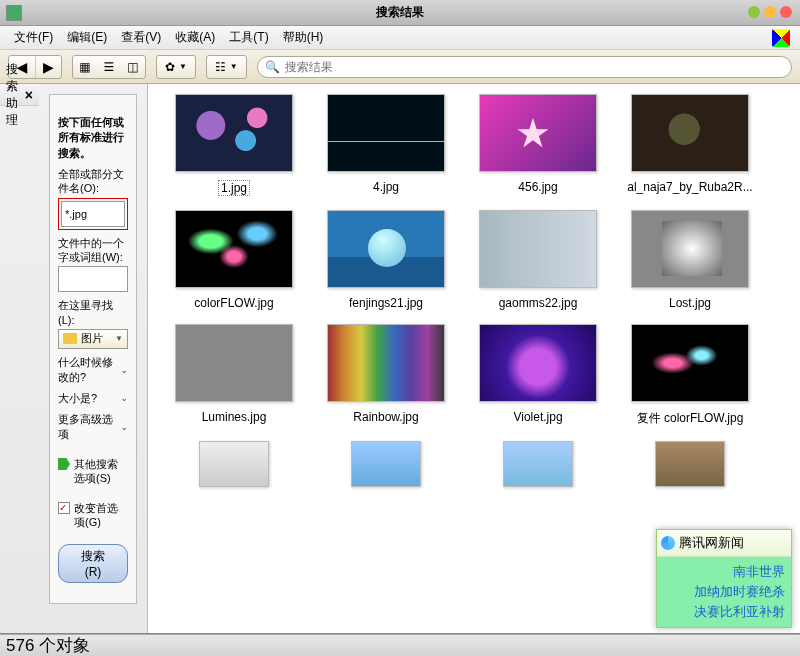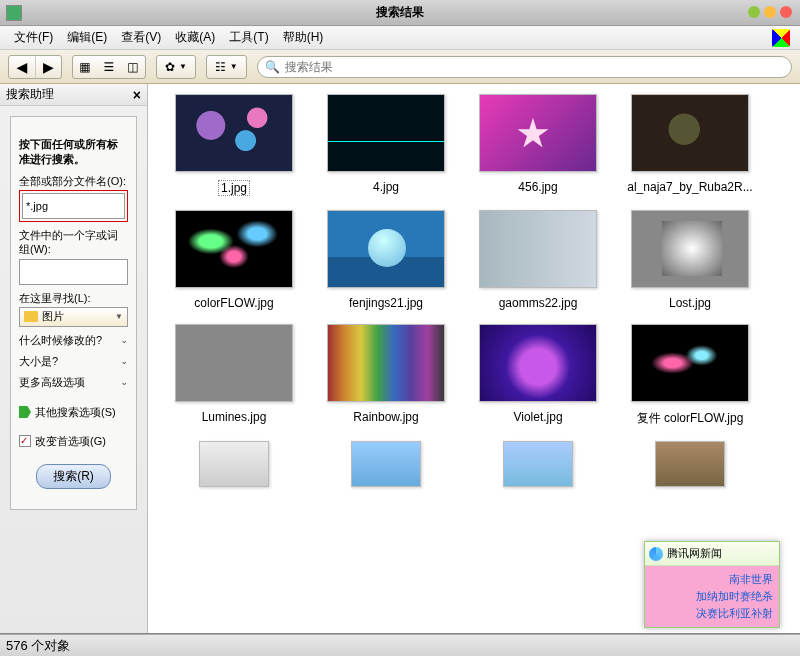--- a/index.html
+++ b/index.html
@@ -22,21 +22,21 @@
 .nav-btns { display: flex; border: 1px solid #aa9; border-radius: 3px; background: linear-gradient(#fff, #eee8d8); height: 24px; }
 .nav-btn { width: 26px; display: flex; align-items: center; justify-content: center; font-size: 14px; }
 .nav-btn + .nav-btn { border-left: 1px solid #ccc; }
 .view-btns { display: flex; border: 1px solid #aa9; border-radius: 3px; background: linear-gradient(#fff, #eee8d8); height: 24px; }
 .view-btn { width: 24px; display: flex; align-items: center; justify-content: center; }
 .tool-btn { border: 1px solid #aa9; border-radius: 3px; background: linear-gradient(#fff, #eee8d8); height: 24px; padding: 0 8px; display: flex; align-items: center; gap: 4px; }
 .search-box { flex: 1; height: 22px; border: 1px solid #aa9; border-radius: 11px; background: #fff; display: flex; align-items: center; padding: 0 8px; gap: 4px; }
 .search-box input { border: none; outline: none; flex: 1; font-size: 12px; color: #999; }
 
 .main { display: flex; height: calc(656px - 26px - 24px - 34px - 22px); border-bottom:1px solid #888; }
-.sidebar { width: 148px; background: linear-gradient(#f0f0f0, #e8e8e8); border-right: 1px solid #bbb; display: flex; flex-direction: column; }
+.sidebar { width: 148px; background: linear-gradient(#f0f0f0, #e8e8e8); border-right: 1px solid #bbb; display: flex; flex-direction: row; }
 .sidebar-title { height: 22px; display: flex; align-items: center; justify-content: space-between; padding: 0 6px; font-size: 12px; background: linear-gradient(#f6f6f6,#e4e4e4); border-bottom:1px solid #ccc;}
 .close-x { font-size: 14px; font-weight: bold; cursor: pointer; }
 .side-panel { padding: 10px; }
 .panel-box { border: 1px solid #bbb; background: #f8f8f6; padding: 20px 8px; font-size: 11px; }
 .panel-box b { font-weight: bold; display: block; margin-bottom: 6px; line-height: 1.4; }
 .lbl { display: block; margin: 6px 0 2px; line-height: 1.3; }
 .inp { width: 100%; border: 1px solid #999; padding: 2px 3px; font-size: 11px; height: 26px; }
 .filename-box { border: 1px solid #d00; padding: 2px; margin: 2px 0; }
 .filename-box .inp { border: 1px solid #999; }
 .sel { width: 100%; border: 1px solid #999; background: linear-gradient(#fff,#f4ecd0); height: 20px; display: flex; align-items: center; padding: 0 4px; gap: 4px; font-size: 11px; position: relative; }
@@ -51,23 +51,23 @@
 .search-btn-wrap { text-align: center; margin-top: 4px; }
 .search-btn { border: 1px solid #6a8ab8; border-radius: 11px; padding: 3px 16px; background: linear-gradient(#e8f0fb,#b8cce8); font-size: 12px; cursor: pointer; }
 
 .content { flex: 1; background: #fff; overflow: auto; padding: 10px 10px 0 10px; }
 .grid { display: flex; flex-wrap: wrap; gap: 0; }
 .thumb { width: 152px; display: flex; flex-direction: column; align-items: center; margin-bottom: 14px; }
 .thumb-img { width: 118px; height: 78px; border: 1px solid #bbb; background: #888; box-shadow: 1px 1px 3px rgba(0,0,0,.2); }
 .thumb-label { margin-top: 8px; font-size: 12px; text-align: center; max-width: 140px; white-space: nowrap; overflow: hidden; text-overflow: ellipsis; }
 .sel-label { border: 1px dotted #888; padding: 0 2px; }
 
-.statusbar { height: 22px; background: linear-gradient(#e8e8e8,#d4d4d4); display: flex; align-items: center; padding: 0 6px; font-size: 13px; border-top: 1px solid #aaa; }
-
-.popup { position: absolute; right: 20px; bottom: 28px; width: 136px; border: 1px solid #9ad07a; background: #f9a8d4; font-size: 11px; box-shadow: 0 0 6px rgba(0,0,0,.3); }
+.statusbar { height: 22px; background: linear-gradient(#e8e8e8,#d4d4d4); display: flex; align-items: center; padding: 0 6px; font-size: 17px; border-top: 1px solid #aaa; }
+
+.popup { position: absolute; right: 8px; bottom: 28px; width: 136px; border: 1px solid #9ad07a; background: #86efac; font-size: 13px; box-shadow: 0 0 6px rgba(0,0,0,.3); }
 .popup-header { display: flex; align-items: center; gap: 4px; padding: 4px; border-bottom: 1px solid #cde8b8; background: linear-gradient(#fafff0,#e8f6d8);}
 .qq-ico { width: 14px; height: 14px; border-radius: 50%; background: conic-gradient(#6cf,#39f); }
 .popup-body { padding: 4px 6px; text-align: right; }
 .popup-link { color: #2060d0; display: block; margin: 2px 0; white-space: nowrap; }
 
 
 .t1 { background: radial-gradient(circle at 30% 40%, #a06bc8 0 15%, transparent 16%), radial-gradient(circle at 60% 60%, #4aa8e0 0 12%, transparent 13%), radial-gradient(circle at 70% 30%, #e878c0 0 10%, transparent 11%), #1a2040; }
 .t2 { background: linear-gradient(180deg,#001018 0 60%, #0ff 60% 62%, #001018 62% 100%); }
 .t3 { background: radial-gradient(circle at 50% 50%, #fff 0 2%, transparent 3%), linear-gradient(135deg, #e83ab8, #6a2890); position: relative;}
 .t3::after { content:"★"; color:#ffddf0; font-size: 40px; position:absolute; left:35px; top:15px;}

